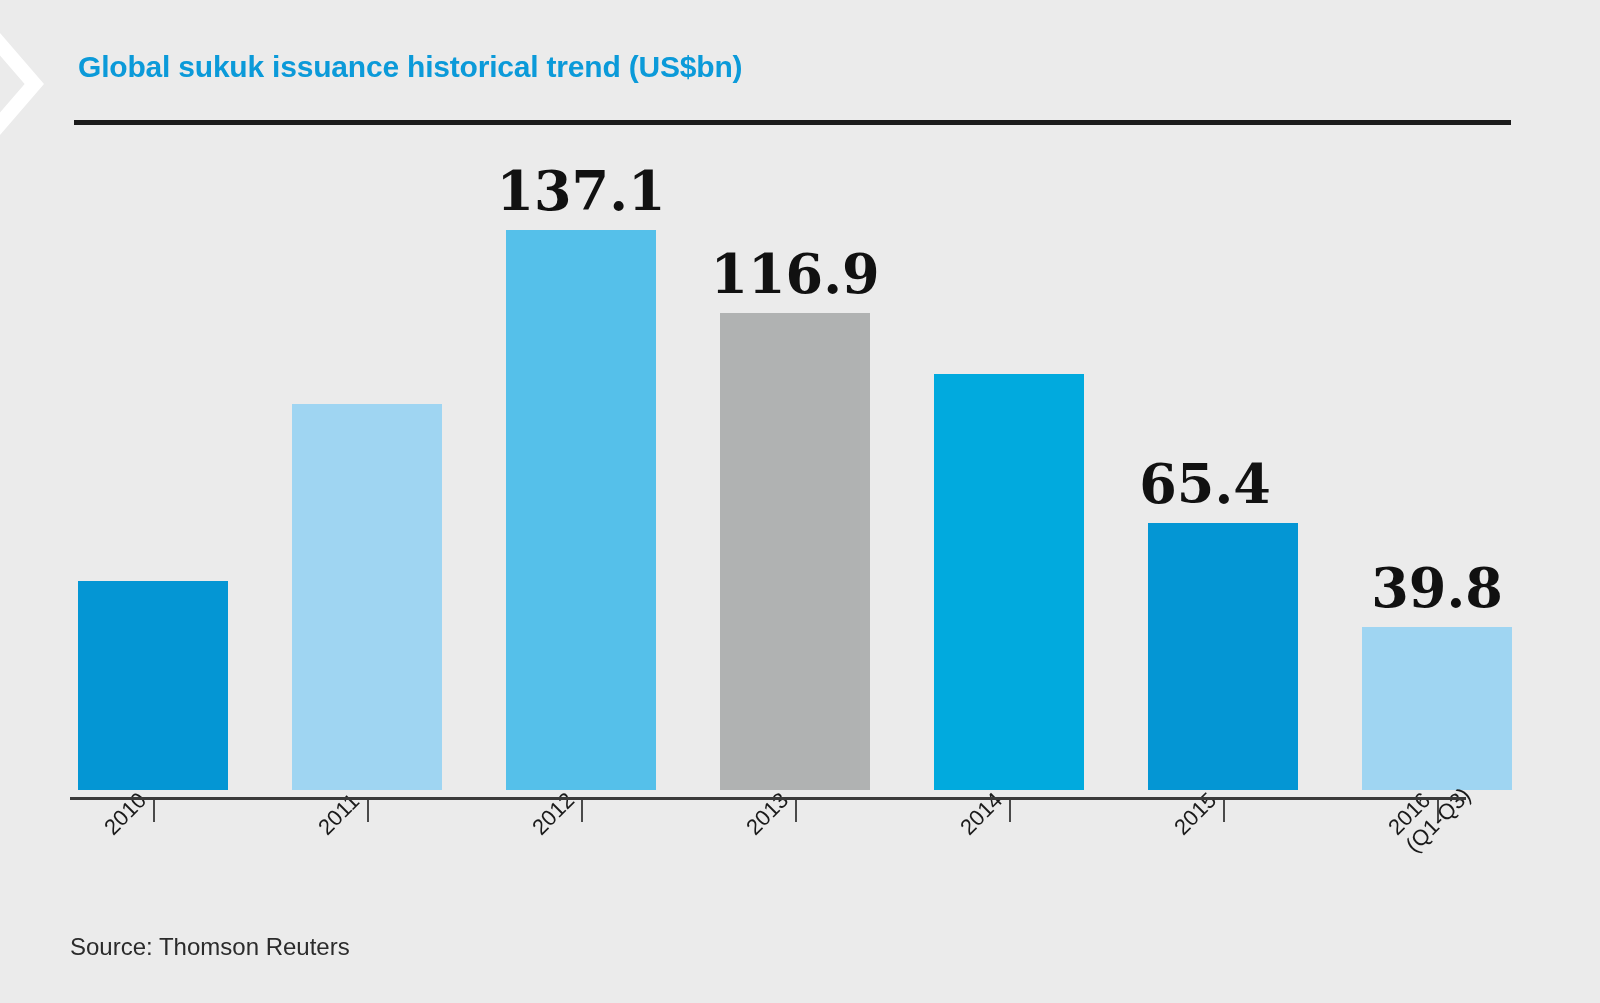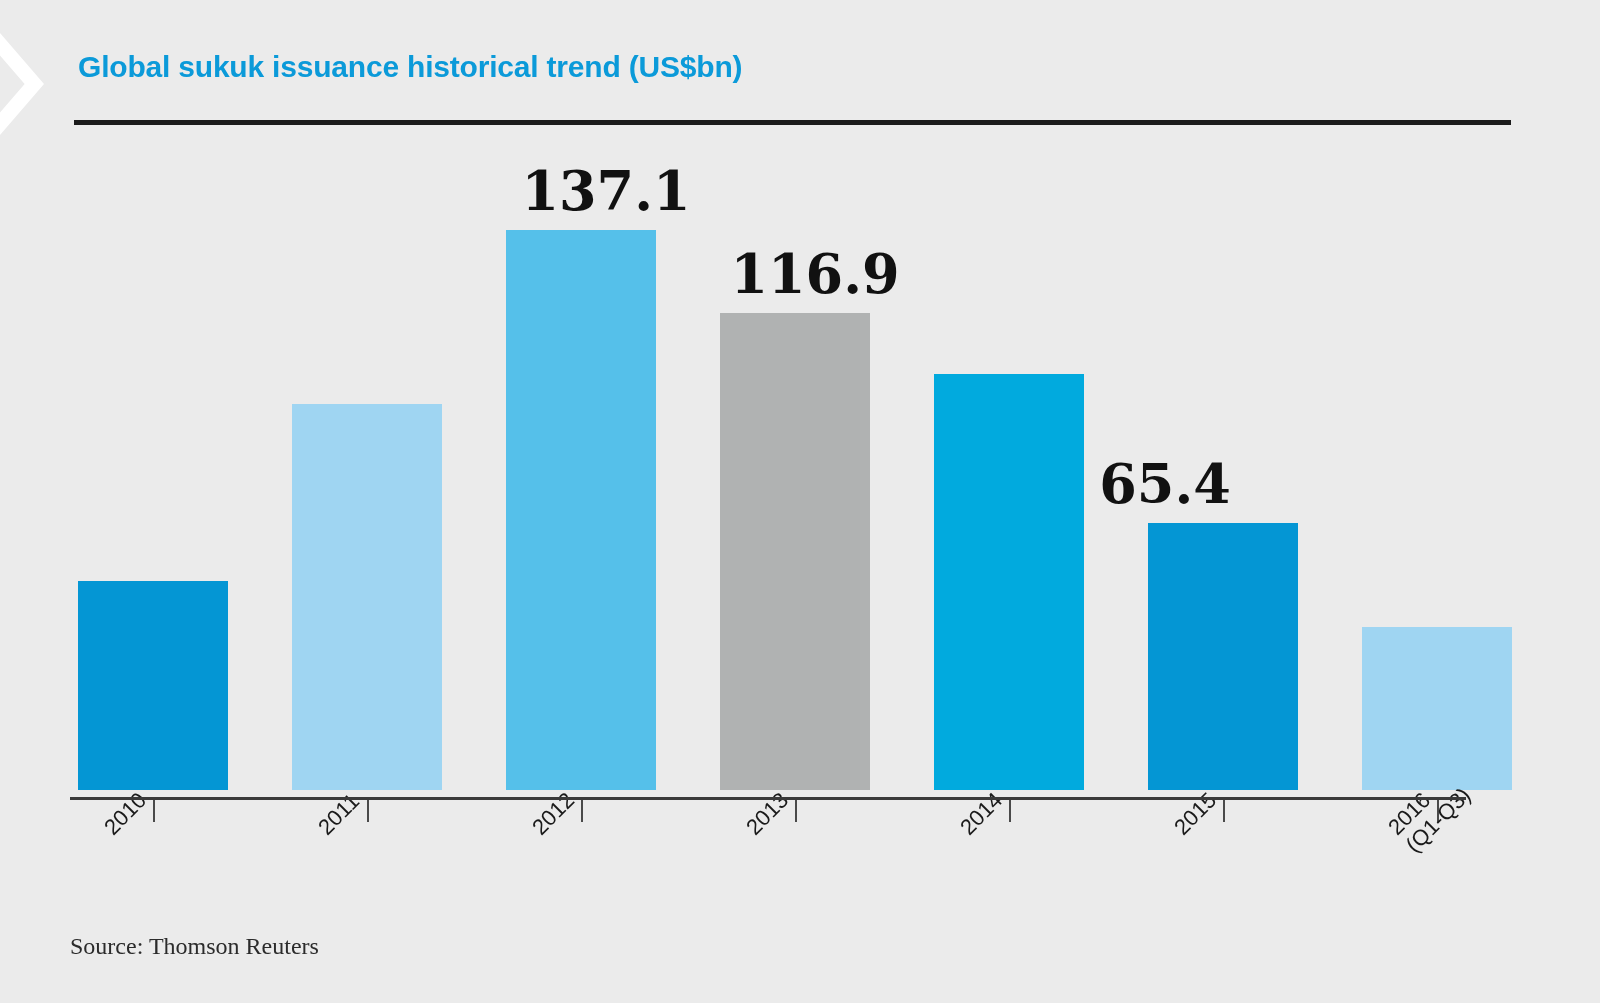--- a/index.html
+++ b/index.html
@@ -115,21 +115,21 @@
     line-height: 1.15;
   }
   .tick-label .l2 {
     display: block;
   }
 
   #source-note {
     position: absolute;
     left: 70px;
     top: 933px;
-    font-family: Liberation Serif, serif;
+    font-family: Liberation Sans, sans-serif;
     font-size: 24px;
     color: #2b2b2b;
     white-space: nowrap;
   }
 </style>
 </head>
 <body>
 
 <div id="page">
 
@@ -146,43 +146,44 @@
       <div class="tick" style="left: 153px;"></div>
       <div class="tick-label" style="left: 99px;"><span>2010</span></div>
       <div class="bar-group" style="left: 292px; top: 404.413px; width: 150px; height: 385.587px; bottom: auto;">
         <div class="bar" style="background: rgb(159, 213, 242); height: 100%;"></div>
       </div>
       <div class="tick" style="left: 367px;"></div>
       <div class="tick-label" style="left: 313px;"><span>2011</span></div>
       <div class="bar-group" style="left: 506px; top: 230px; width: 150px; height: 560px; bottom: auto;">
         <div class="bar" style="background: rgb(85, 192, 234); height: 100%;"></div>
       </div>
-      <div class="bar-value" style="left: 606px; top: 164px;">137.1</div>
+      <div class="bar-value" style="left: 581px; top: 164px;">137.1</div>
       <div class="tick" style="left: 581px;"></div>
       <div class="tick-label" style="left: 527px;"><span>2012</span></div>
       <div class="bar-group" style="left: 720px; top: 312.509px; width: 150px; height: 477.491px; bottom: auto;">
         <div class="bar" style="background: rgb(176, 178, 178); height: 100%;"></div>
       </div>
-      <div class="bar-value" style="left: 795px; top: 246.509px; margin-left: 20px;">116.9</div>
+      <div class="bar-value" style="left: 795px; top: 246.509px;">116.9</div>
       <div class="tick" style="left: 795px;"></div>
       <div class="tick-label" style="left: 741px;"><span>2013</span></div>
       <div class="bar-group" style="left: 934px; top: 374.187px; width: 150px; height: 415.813px; bottom: auto;">
         <div class="bar" style="background: rgb(1, 170, 222); height: 100%;"></div>
       </div>
       <div class="tick" style="left: 1009px;"></div>
       <div class="tick-label" style="left: 955px;"><span>2014</span></div>
       <div class="bar-group" style="left: 1148px; top: 522.867px; width: 150px; height: 267.133px; bottom: auto;">
         <div class="bar" style="background: rgb(4, 150, 212); height: 100%;"></div>
       </div>
-      <div class="bar-value" style="left: 1165px; top: 456.867px; text-align: center;">65.4</div>
+      <div class="bar-value" style="left: 1205px; top: 456.867px; text-align: center;">65.4</div>
       <div class="tick" style="left: 1223px;"></div>
       <div class="tick-label" style="left: 1169px;"><span>2015</span></div>
       <div class="bar-group" style="left: 1362px; top: 627.433px; width: 150px; height: 162.567px; bottom: auto;">
         <div class="bar" style="background: rgb(159, 213, 242); height: 100%;"></div>
       </div>
+      <div class="bar-value" style="left: 1437px; top: 561.433px;">39.8</div>
       <div class="tick" style="left: 1437px;"></div>
       <div class="tick-label" style="left: 1383px;"><span>2016</span><span class="l2">(Q1-Q3)</span></div>
     </div>
 
   <div id="axis-line"></div>
 
   <div id="source-note">Source: Thomson Reuters</div>
 
 </div>
 

